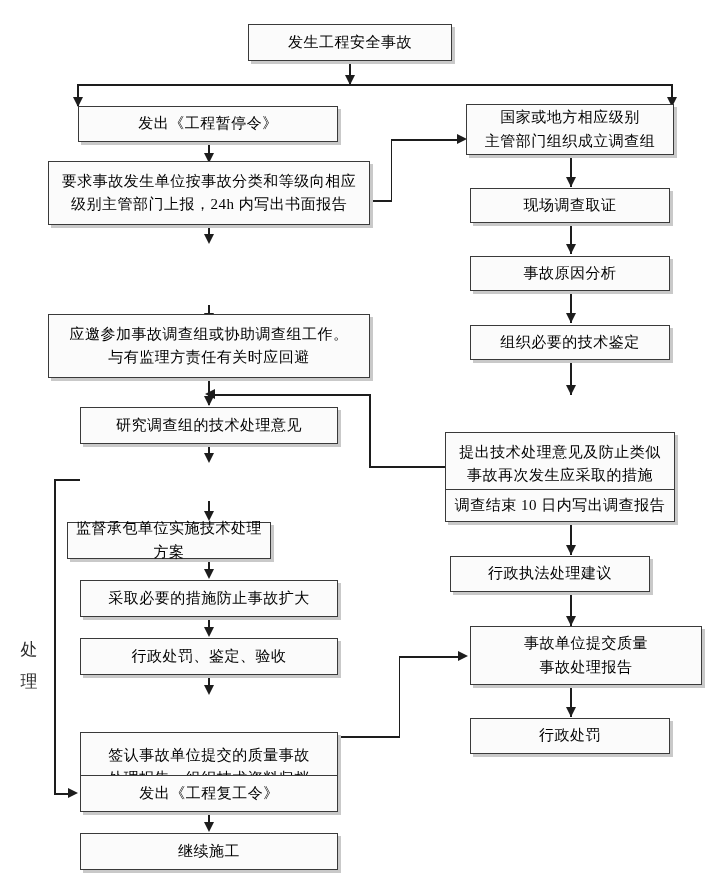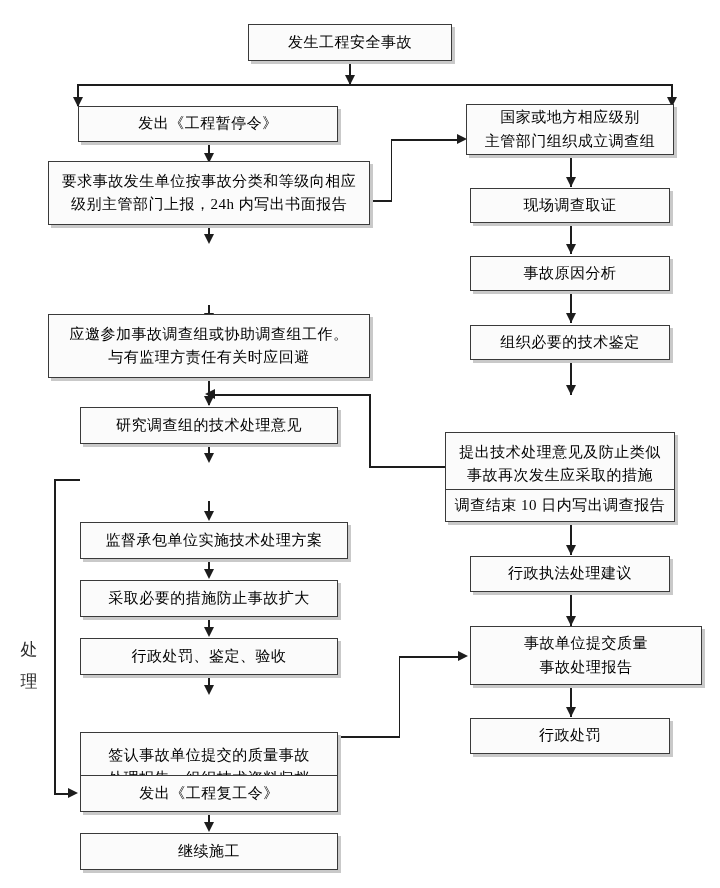--- a/index.html
+++ b/index.html
@@ -198,21 +198,21 @@
   <div class="node" style="left:48px; top:314px; width:322px; height:64px;">
     <span class="txt">应邀参加事故调查组或协助调查组工作。
 与有监理方责任有关时应回避</span>
   </div>
 
   <div class="node" style="left:80px; top:407px; width:258px; height:37px;">
     <span class="txt">研究调查组的技术处理意见</span>
   </div>
 
 
-  <div class="node" style="left:80px; top:522px; width:268px; height:37px;">
+  <div class="node" style="left:67px; top:522px; width:204px; height:37px;">
     <span class="txt">监督承包单位实施技术处理方案</span>
   </div>
 
   <div class="node" style="left:80px; top:580px; width:258px; height:37px;">
     <span class="txt">采取必要的措施防止事故扩大</span>
   </div>
 
   <div class="node" style="left:80px; top:638px; width:258px; height:37px;">
     <span class="txt">行政处罚、鉴定、验收</span>
   </div>
@@ -249,21 +249,21 @@
 
   <div class="node" style="left:445px; top:416px; width:230px; height:64px;margin-top:16px;">
     <span class="txt">提出技术处理意见及防止类似
 事故再次发生应采取的措施</span>
   </div>
 
   <div class="node" style="left:445px; top:489px; width:230px; height:33px;text-align:center;">
     <span class="txt">调查结束 10 日内写出调查报告</span>
   </div>
 
-  <div class="node" style="left:470px; top:556px; width:200px; height:36px;">
+  <div class="node" style="left:450px; top:556px; width:200px; height:36px;">
     <span class="txt">行政执法处理建议</span>
   </div>
 
   <div class="node" style="left:470px; top:626px; width:232px; height:59px;">
     <span class="txt">事故单位提交质量
 事故处理报告</span>
   </div>
 
   <div class="node" style="left:470px; top:718px; width:200px; height:36px;">
     <span class="txt">行政处罚</span>

